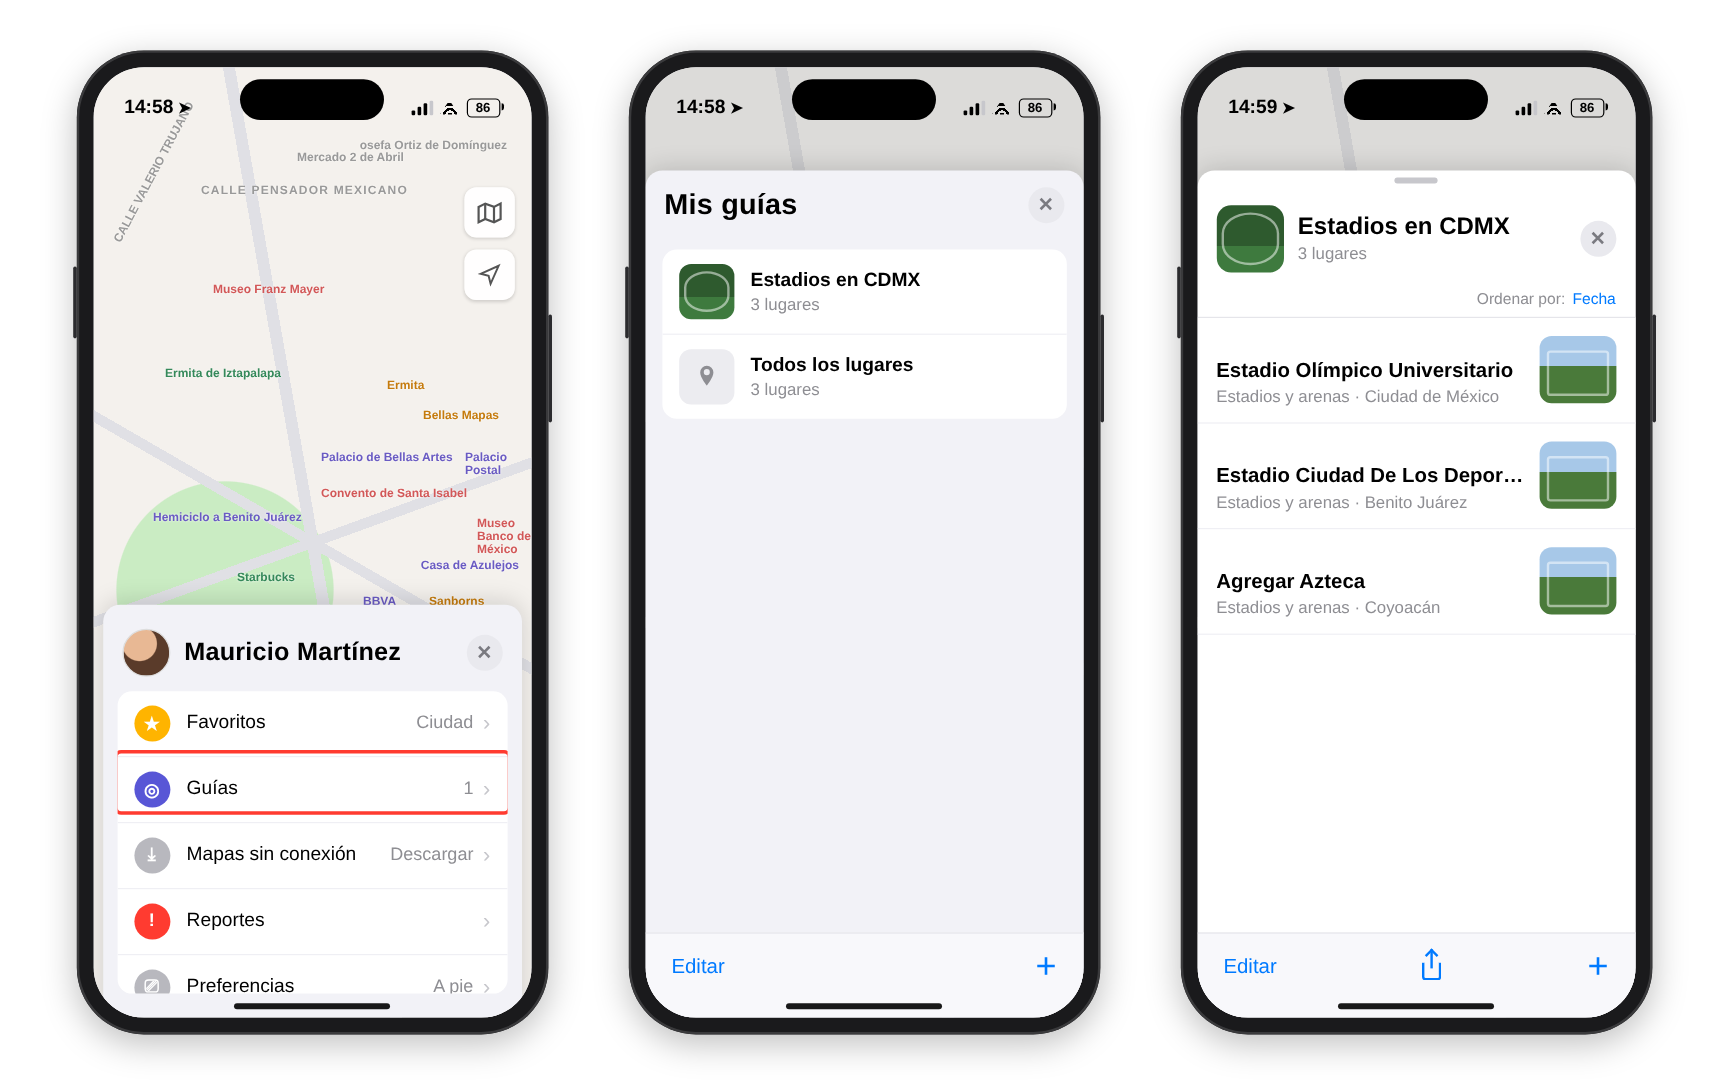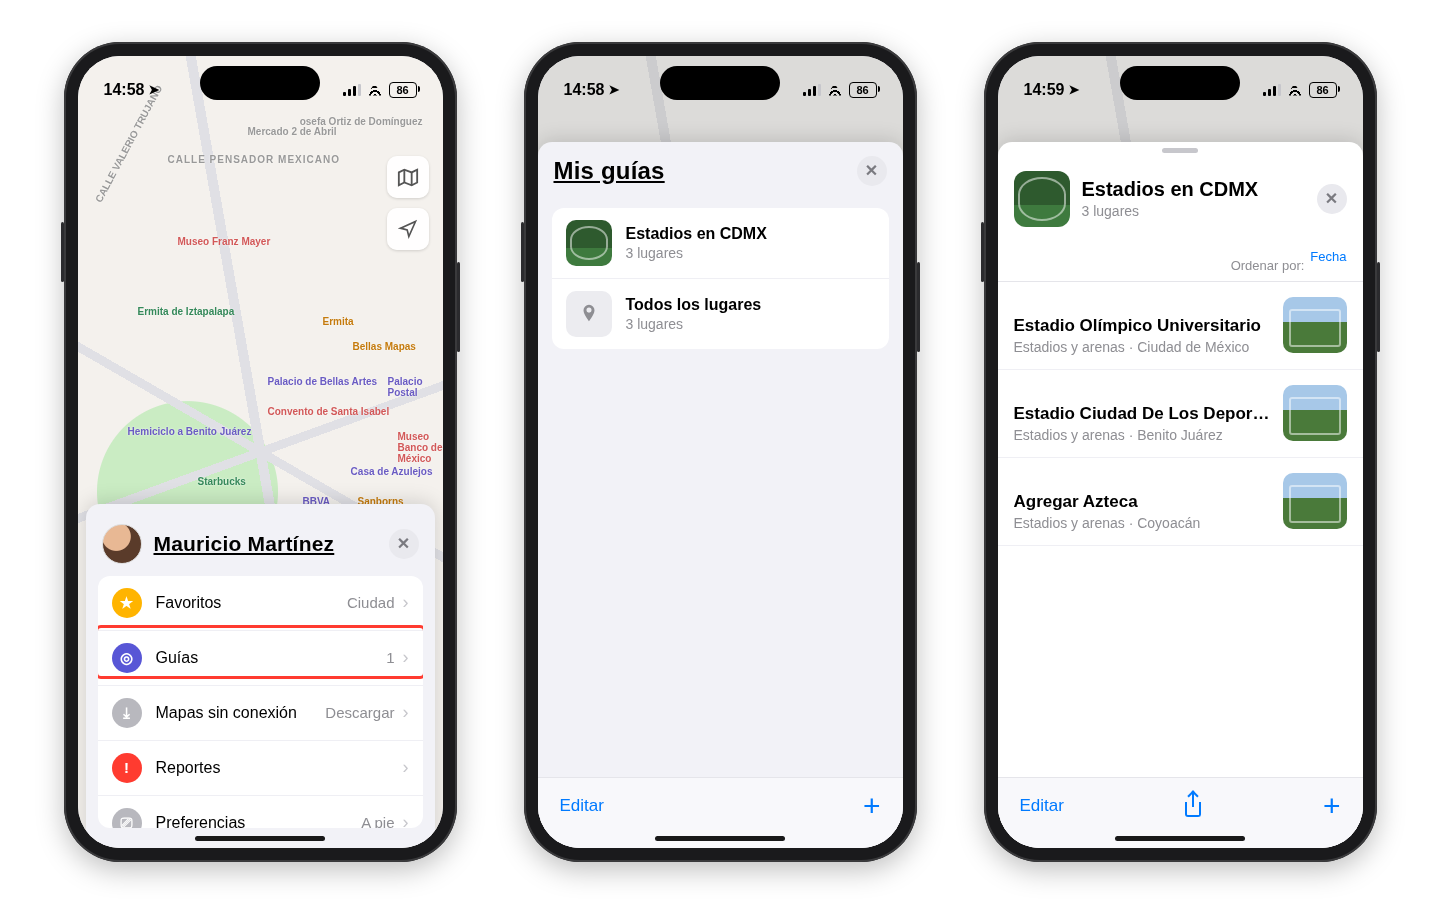--- a/index.html
+++ b/index.html
@@ -161,21 +161,21 @@
 
   .sheet-header {
     display:flex; align-items:center; gap:12px;
     padding:6px 16px 12px;
   }
   .avatar {
     width:40px;height:40px;border-radius:50%;
     background: radial-gradient(circle at 35% 30%, #e8b894 0 14px, #5a3b2a 15px);
     border:1px solid #ddd;
   }
-  .sheet-title { font-size:21px; font-weight:700; flex:1; letter-spacing:.2px;text-decoration:underline;}
+  .sheet-title { font-size:21px; font-weight:700; flex:1; letter-spacing:.2px;}
   .close-btn {
     width:30px;height:30px;border-radius:50%;
     background:#e9e9ee;color:#7a7a80;
     display:flex;align-items:center;justify-content:center;
     font-size:16px;font-weight:700;
   }
 
   .card {
     background:#fff;border-radius:12px;margin:0 12px;
     overflow:hidden;
@@ -247,21 +247,21 @@
   }
   .hdr3 .thumb { width:56px;height:56px;border-radius:12px;}
   .hdr3 .info { flex:1; }
   .hdr3 .t { font-size:20px;font-weight:700;}
   .hdr3 .s { font-size:14px;color:var(--ios-gray);margin-top:2px;}
 
   .sortbar {
     display:flex;justify-content:flex-end;align-items:center;gap:6px;
     padding:4px 16px 8px;font-size:13px;border-bottom:1px solid var(--ios-sep);
   }
-  .sortbar .k{color:var(--ios-gray);margin-top:17px;}
+  .sortbar .k{color:var(--ios-gray);}
   .sortbar .v{color:var(--ios-blue);}
 
   .places {
     background:#fff;
   }
   .place {
     display:flex;align-items:center;gap:12px;
     padding:14px 16px;border-bottom:1px solid #efeff4;
   }
   .place .txt{flex:1;min-width:0;}

